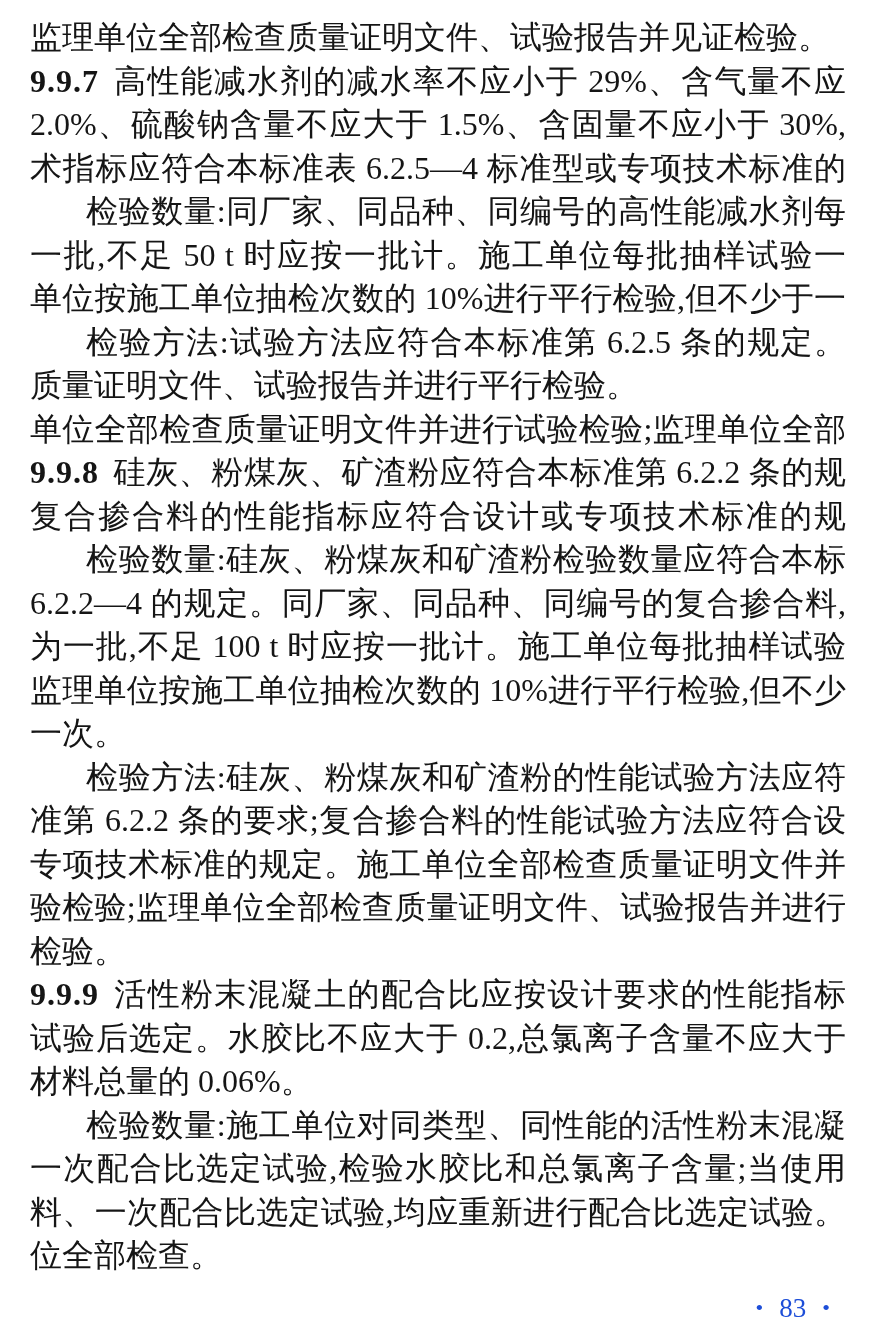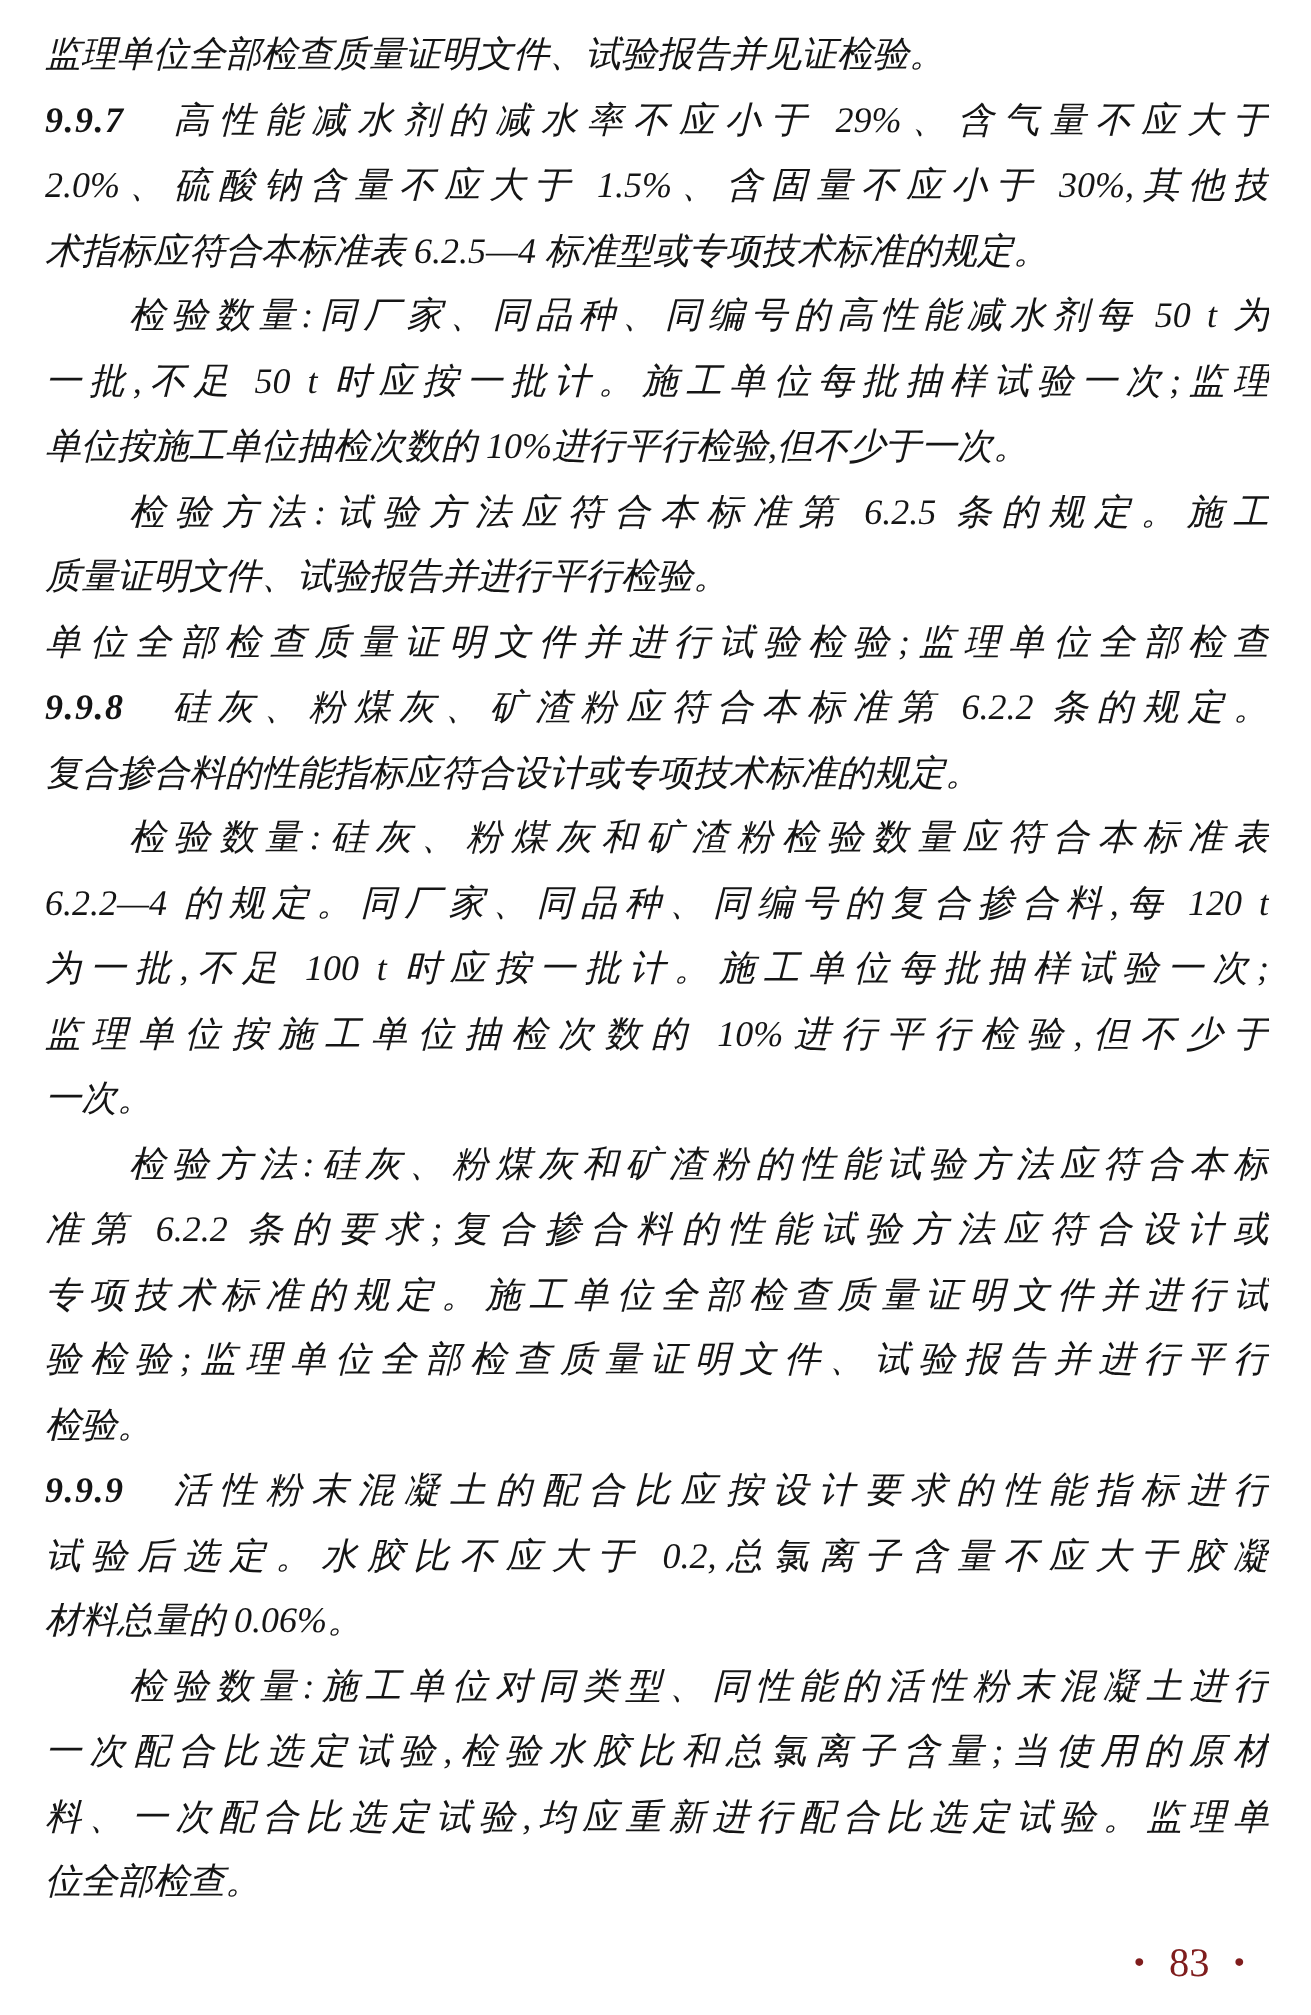--- a/index.html
+++ b/index.html
@@ -16,46 +16,45 @@
     font-family: "Liberation Serif", "DejaVu Serif", serif;
     color: #151515;
   }
   .text-block {
     position: absolute;
     left: 30px;
     top: 16px;
     width: 816px;
   }
   .line {
-    font-size: 24px;
+    font-size: 32px;
     height: 43.5px;
     line-height: 43.5px;
     text-align: justify;
     text-align-last: justify;
     overflow: hidden;
-    font-style: italic;
   }
   .line.end {
     text-align-last: left;
   }
   .line.indent {
     text-indent: 56px;
   }
   .sec-num {
     font-weight: 700;
-    margin-right: 26px;
+    margin-right: 14px;
     letter-spacing: 1px;
   }
   .footer {
     position: absolute;
     right: 44px;
     bottom: 20px;
     font-size: 27px;
     line-height: 30px;
-    color: #7f1d1d;
+    color: #1d4ed8;
   }
   .footer .bullet {
     font-size: 22px;
     vertical-align: 2px;
   }
   .footer .num {
     margin: 0 16px;
   }
 </style>
 </head>

